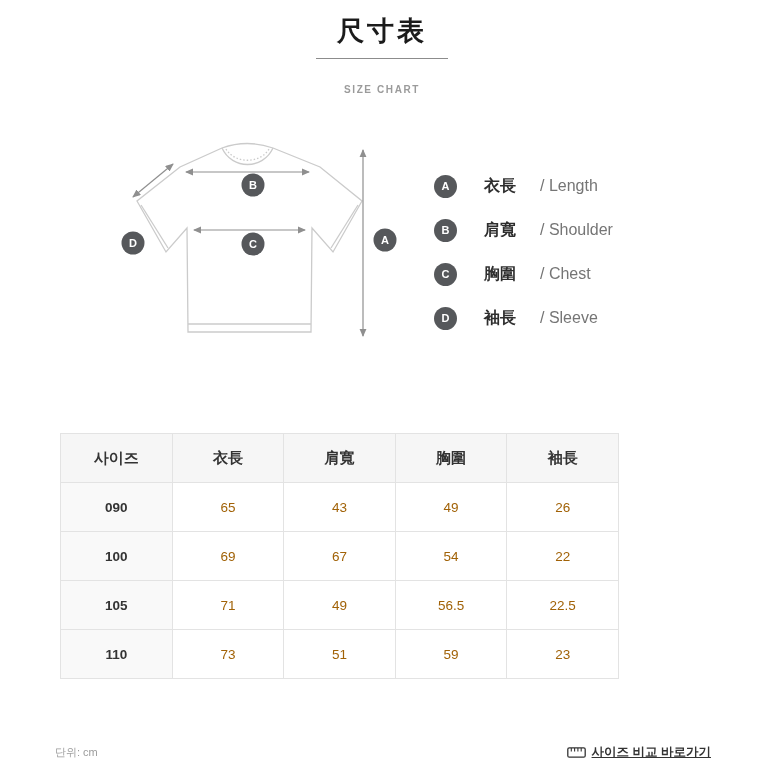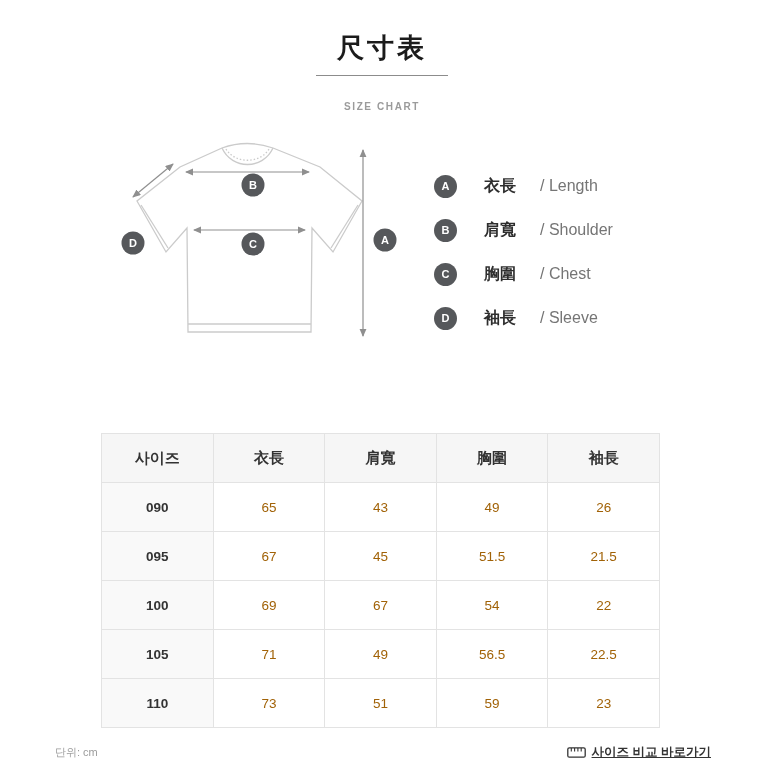--- a/index.html
+++ b/index.html
@@ -3,42 +3,42 @@
 <meta charset="utf-8">
 <style>
   * { margin:0; padding:0; box-sizing:border-box; }
   html,body { background:#ffffff; }
   body {
     width:764px; height:764px; position:relative;
     font-family:"Liberation Sans", sans-serif; color:#333;
     overflow:hidden;
   }
   
-  .header { padding-top:30px; text-align:center; }
+  .header { padding-top:13px; text-align:center; }
   .title { font-size:27px; font-weight:bold; color:#1b1b1b; letter-spacing:3px; }
   .title-underline { width:132px; height:1px; background:#8c8c8c; margin:9px auto 0; }
   .subtitle { margin-top:25px; font-size:10px; font-weight:bold; color:#9b9b9b; letter-spacing:1.6px; }
 
   
   .diagram { position:absolute; top:127px; left:110px; display:flex; }
   .shirt-svg { width:300px; height:230px; display:block; }
   .legend { margin-left:24px; padding-top:47px; }
   .legend-row { display:flex; align-items:center; height:24px; margin-bottom:20px; }
   .badge {
     width:23px; height:23px; border-radius:50%; background:#56585b; color:#fff;
     font-size:11px; font-weight:bold; display:flex; align-items:center; justify-content:center;
     flex:0 0 auto;
   }
   .legend-cjk { margin-left:27px; width:40px; font-size:16px; font-weight:600; color:#2e2e2e; white-space:nowrap; }
   .legend-en { margin-left:16px; font-size:16px; color:#757575; white-space:nowrap; }
 
   
   table.size-table {
     position:absolute; top:433px; left:60px; width:559px;
-    border-collapse:collapse; table-layout:fixed;margin-left:41px;
+    border-collapse:collapse; table-layout:fixed;
   }
   .size-table th, .size-table td {
     border:1px solid #e3e3e3; height:49px;
     text-align:center; vertical-align:middle;
   }
   .size-table thead th { background:#f6f6f6; font-size:15px; font-weight:bold; color:#333; }
   .size-table tbody th { background:#f9f9f9; font-size:13.5px; font-weight:bold; color:#333; }
   .size-table tbody td { background:#fff; font-size:13.5px; font-weight:normal; color:#a16207; }
 
   
@@ -135,27 +135,20 @@
   </thead>
   <tbody>
     <tr>
       <th>090</th>
       <td>65</td>
       <td>43</td>
       <td>49</td>
       <td>26</td>
     </tr>
     <tr>
-      <th>095</th>
-      <td>67</td>
-      <td>45</td>
-      <td>51.5</td>
-      <td>21.5</td>
-    </tr>
-    <tr>
       <th>100</th>
       <td>69</td>
       <td>67</td>
       <td>54</td>
       <td>22</td>
     </tr>
     <tr>
       <th>105</th>
       <td>71</td>
       <td>49</td>

